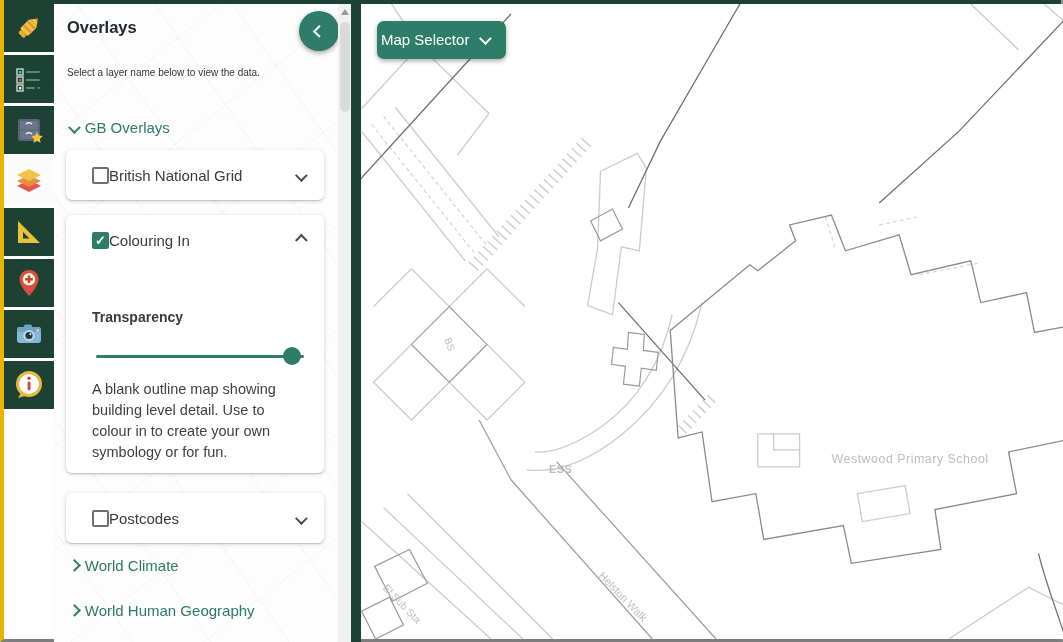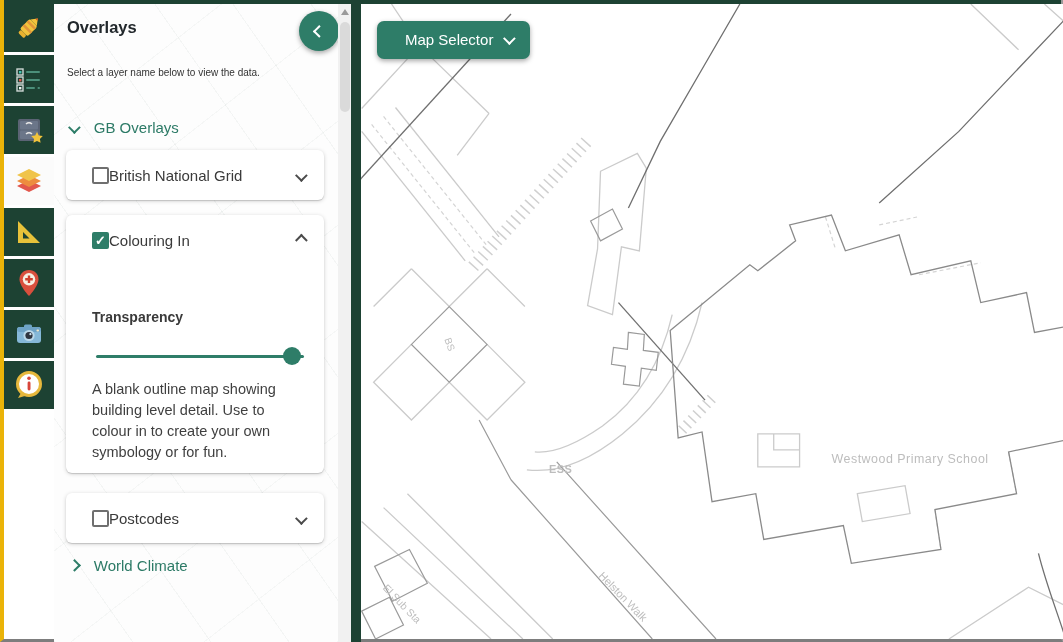--- a/index.html
+++ b/index.html
@@ -29,21 +29,21 @@
     display:flex; align-items:center; justify-content:center; cursor:pointer; }
   .chev { display:inline-block; border:solid #4b4b4b; border-width:0 2px 2px 0; padding:3.4px; }
   .chev.down  { transform:rotate(45deg); }
   .chev.up    { transform:rotate(-135deg); }
   .chev.right { transform:rotate(-45deg); }
   .chev.left  { transform:rotate(135deg); }
   .chev.white { border-color:#fff; border-width:0 2.4px 2.4px 0; }
   .chev.teal  { border-color:#2e7d68; border-width:0 2.6px 2.6px 0; }
   .sb-desc { position:absolute; left:13px; top:62px; width:252px; font-size:10px;
     line-height:1.42; color:#333; }
-  .group-row { position:absolute; left:16px; display:flex; align-items:center; gap:15px;
+  .group-row { position:absolute; left:16px; display:flex; align-items:center; gap:6px;
     color:#2c7a66; font-size:15px; cursor:pointer; }
   .group-row .glabel { color:#2c7a66; }
 
   .card { position:absolute; left:12px; width:258px; background:#fff; border-radius:6px;
     box-shadow:0 1px 1px rgba(0,0,0,.14), 0 1px 4px rgba(0,0,0,.18); }
   .card-head { display:flex; align-items:center; height:50px; padding:0 18px 0 26px; cursor:pointer; }
   .cbox { width:17px; height:17px; border:2px solid #6f6f6f; border-radius:2px;
     background:#fff; flex:0 0 auto; display:flex; align-items:center; justify-content:center;
     cursor:pointer; }
   .cbox.checked { background:#2e7d68; border-color:#2e7d68; color:#fff; font-size:13px; font-weight:bold; }
@@ -65,21 +65,21 @@
   #sb-scroll .thumb { position:absolute; top:18px; left:1.5px; width:10px; height:90px;
     background:#dadada; border-radius:5px; }
 
   
   #divider { position:absolute; left:347px; top:0; width:10px; height:642px; background:#1d4233; z-index:15; }
 
   
   #map { position:absolute; left:357px; top:4px; width:704px; height:635px; background:#fff; overflow:hidden; }
   #map svg { display:block; }
   .map-btn { position:absolute; left:16px; top:17px; display:flex; align-items:center; gap:12px;
-    background:#2e7d68; color:#fff; border:none; border-radius:7px; padding:10px 16px 11px 28px;
+    background:#2e7d68; color:#fff; border:none; border-radius:7px; padding:10px 16px 11px 4px;
     font-size:15px; font-family:"Liberation Sans", sans-serif;
     box-shadow:0 2px 5px rgba(0,0,0,.35); cursor:pointer; }
   .map-text { font-family:"Liberation Sans", sans-serif; fill:#bdbdbd; }
 </style>
 </head>
 <body>
 
 <div id="app">
   <div id="topbar"></div>
 
@@ -199,20 +199,24 @@
       <div class="card-head">
         <span class="cbox"></span>
         <span class="card-label">Postcodes</span>
         <span class="chev down card-chev"></span>
       </div>
     </div>
 
     <div class="group-row" style="top:553px;">
       <span class="chev right teal"></span>
       <span class="glabel">World Climate</span>
+    </div>
+    <div class="group-row" style="top:598px;">
+      <span class="chev right teal"></span>
+      <span class="glabel">World Human Geography</span>
     </div>
   </div>
 
   <div id="sb-scroll">
     <div class="arrow-up"></div>
     <div class="thumb"></div>
   </div>
 
   <div id="divider"></div>
 

